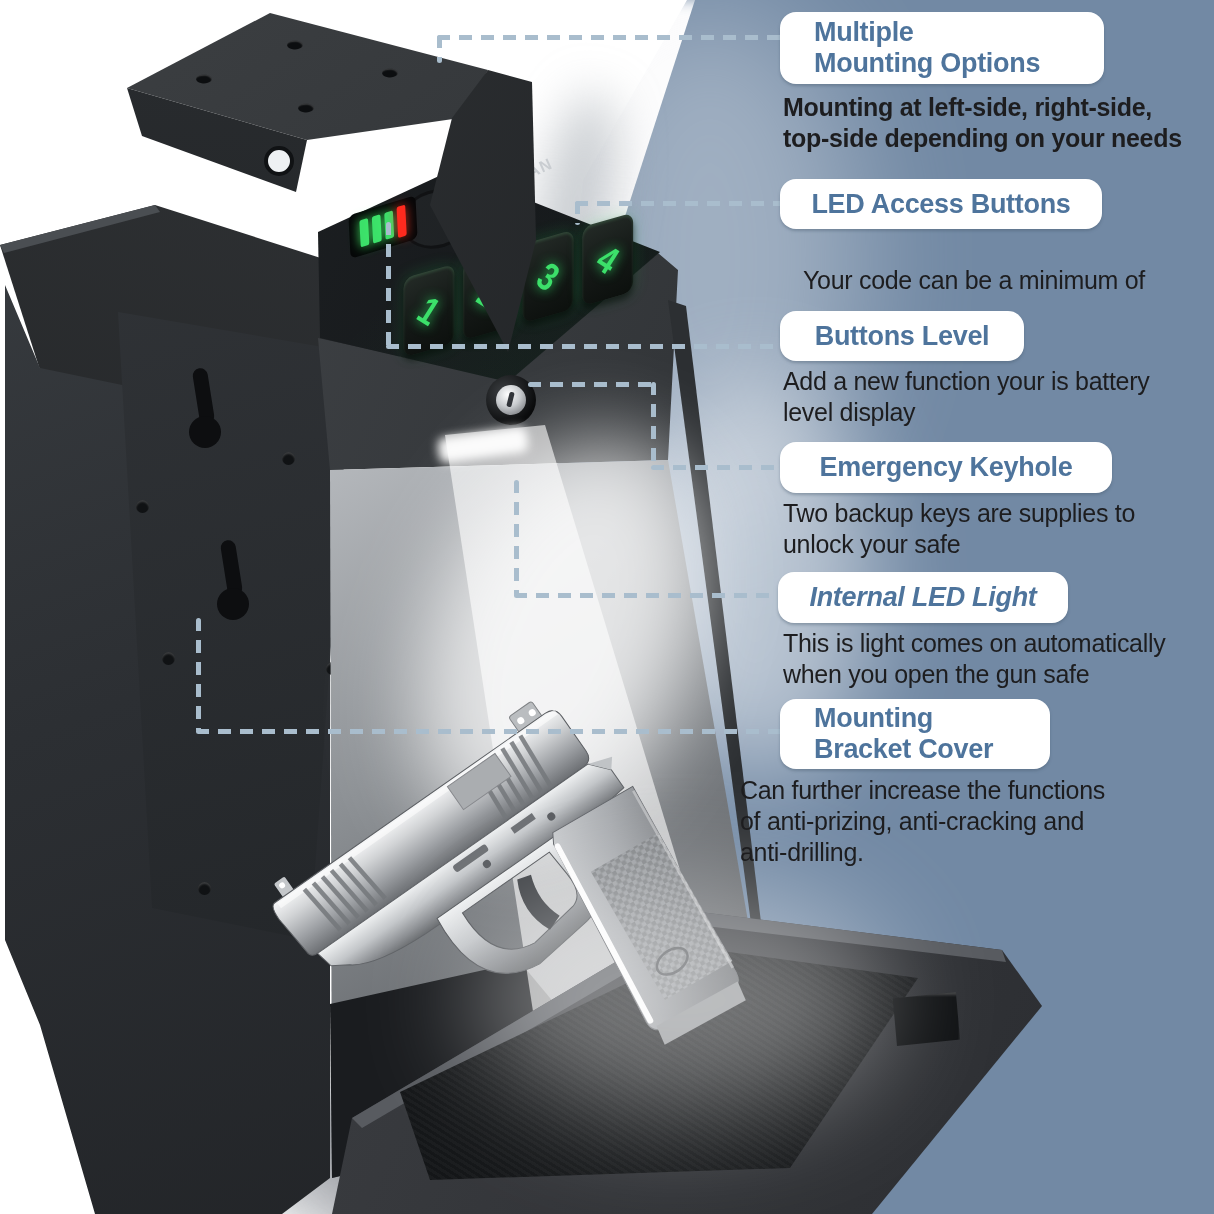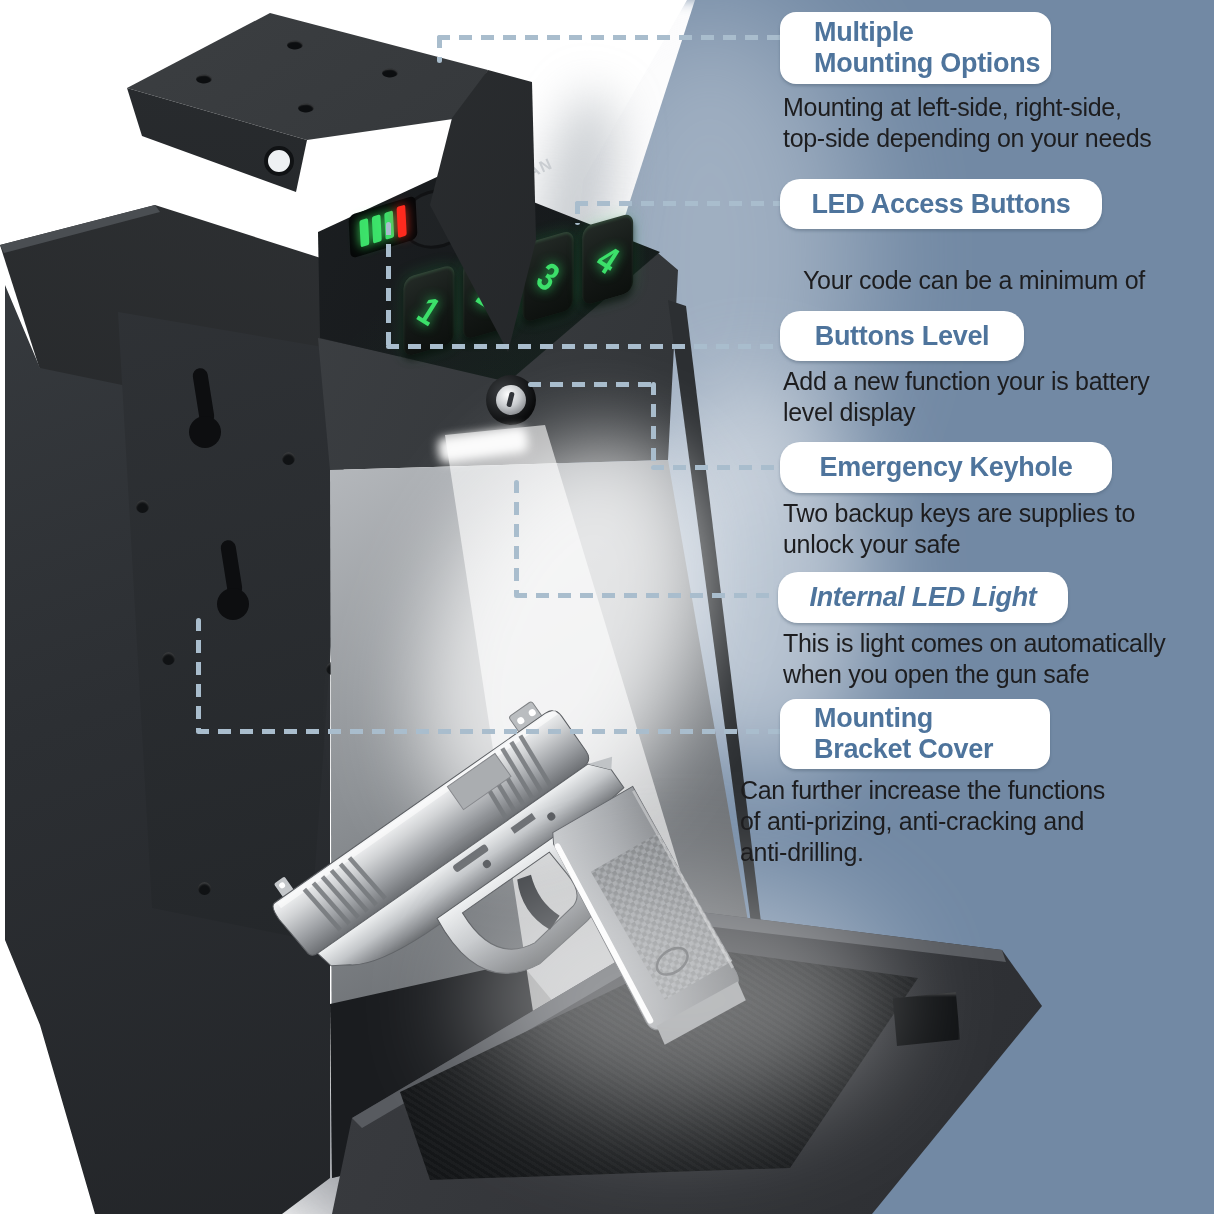--- a/index.html
+++ b/index.html
@@ -124,21 +124,21 @@
   .dash-h{position:absolute;height:5px;border-radius:3px;
     background:repeating-linear-gradient(90deg, var(--dash-line) 0 13px, transparent 13px 22px);}
   .dash-v{position:absolute;width:5px;border-radius:3px;
     background:repeating-linear-gradient(180deg, var(--dash-line) 0 13px, transparent 13px 22px);}
 
   
   .ctitle{position:absolute;background:#ffffff;border-radius:16px;color:var(--callout-title);
     font-weight:bold;font-size:27px;line-height:31px;letter-spacing:-.3px;display:flex;align-items:center;
     white-space:pre-line;box-shadow:0 2px 3px rgba(70,90,110,.4);box-sizing:border-box;}
   .ctitle.two{justify-content:flex-start;padding-left:34px;}
-  .ctitle.one{justify-content:center;padding:0 16px;border-radius:20px;}
+  .ctitle.one{justify-content:center;padding:0 16px;}
   .cdesc{position:absolute;color:var(--body-text);font-size:25px;line-height:31px;
     letter-spacing:-.3px;white-space:pre-line;}
   .cdesc .hl{color:#f5f8fa;font-weight:bold;}
 </style>
 </head>
 <body>
 
 <div class="canvas">
 
   <div class="full blue-panel"></div>
@@ -302,23 +302,23 @@
   <div class="dash-v" style="left:386px;top:222px;height:126px;"></div>
   <div class="dash-h" style="left:386px;top:344px;width:403px;"></div>
   <div class="dash-h" style="left:528px;top:382px;width:128px;"></div>
   <div class="dash-v" style="left:651px;top:382px;height:88px;"></div>
   <div class="dash-h" style="left:651px;top:465px;width:138px;"></div>
   <div class="dash-v" style="left:514px;top:480px;height:116px;"></div>
   <div class="dash-h" style="left:514px;top:593px;width:275px;"></div>
   <div class="dash-v" style="left:196px;top:618px;height:114px;"></div>
   <div class="dash-h" style="left:196px;top:729px;width:593px;"></div>
 
-  <div class="ctitle two" style="left:780px;top:12px;width:271px;height:72px;">Multiple
+  <div class="ctitle two" style="left:780px;top:12px;width:324px;height:72px;">Multiple
 Mounting Options</div>
-  <div class="cdesc" style="left:783px;top:92px;">Mounting at left-side, right-side,
+  <div class="cdesc" style="left:783px;top:92px;font-weight:bold;">Mounting at left-side, right-side,
 top-side depending on your needs</div>
 
   <div class="ctitle one" style="left:780px;top:179px;width:322px;height:50px;">LED Access Buttons</div>
   <div class="cdesc" style="left:783px;top:234px;margin-left:20px;">
     <span>Your code can be a minimum of</span><br>
     <span class="hl">4-8</span><span> digits.</span>
   </div>
 
   <div class="ctitle one" style="left:780px;top:311px;width:244px;height:50px;">Buttons Level</div>
   <div class="cdesc" style="left:783px;top:366px;">Add a new function your is battery

